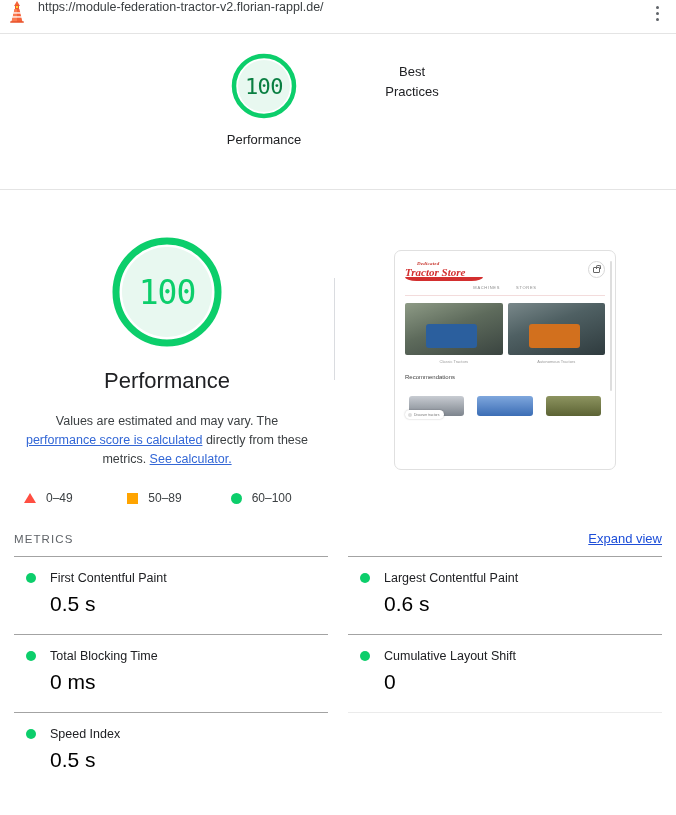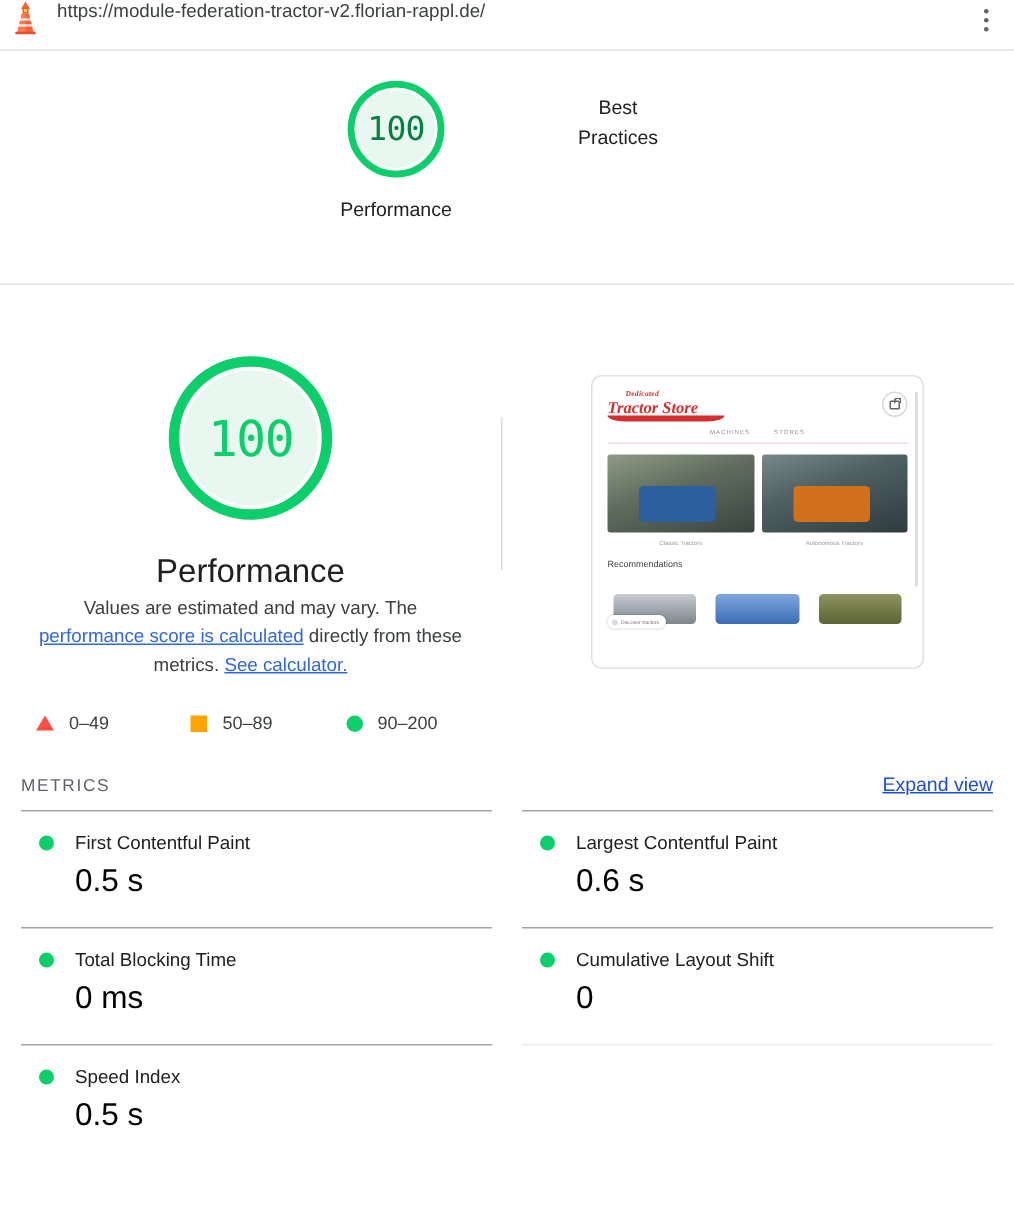--- a/index.html
+++ b/index.html
@@ -97,21 +97,21 @@
     color: #0cce6b;
     letter-spacing: -1px;
   }
   .perf-title {
     margin-top: 18px;
     font-size: 22px;
     font-weight: 400;
     color: #202124;
   }
   .perf-desc {
-    margin: 2px auto 0;
+    margin: 18px auto 0;
     width: 292px;
     font-size: 12.5px;
     line-height: 19px;
     color: #3c4043;
     text-align: center;
   }
   .perf-desc a { color: #3367d6; text-decoration: underline; }
 
   
   .legend {
@@ -130,21 +130,21 @@
     border-left: 6px solid transparent;
     border-right: 6px solid transparent;
     border-bottom: 10px solid #ff4e42;
   }
   .shape-sq { width: 11px; height: 11px; background: #ffa400; }
   .shape-circ { width: 11px; height: 11px; border-radius: 50%; background: #0cce6b; }
 
   
   .thumb-wrap { flex: 1 1 auto; display: flex; justify-content: center; padding-top: 16px; }
   .thumb {
-    width: 222px; height: 196px;
+    width: 222px; height: 220px;
     border: 1px solid #e0e0e0;
     border-radius: 7px;
     background: #ffffff;
     overflow: hidden;
     position: relative;
     padding: 10px 10px 0 10px;
   }
   .t-head { display: flex; align-items: flex-start; justify-content: space-between; }
   .t-logo { font-family: "Liberation Serif", serif; line-height: 1; }
   .t-logo .l1 {
@@ -316,21 +316,21 @@
       <div class="legend-item">
         <span class="shape-tri"></span>
         <span class="lbl">0–49</span>
       </div>
       <div class="legend-item">
         <span class="shape-sq"></span>
         <span class="lbl">50–89</span>
       </div>
       <div class="legend-item">
         <span class="shape-circ"></span>
-        <span class="lbl">90–200</span>
+        <span class="lbl">60–100</span>
       </div>
     </div>
   </div>
 
   <div class="thumb-wrap">
     <div class="thumb">
       <div class="t-scroll"></div>
 
       <div class="t-head">
         <div class="t-logo">

